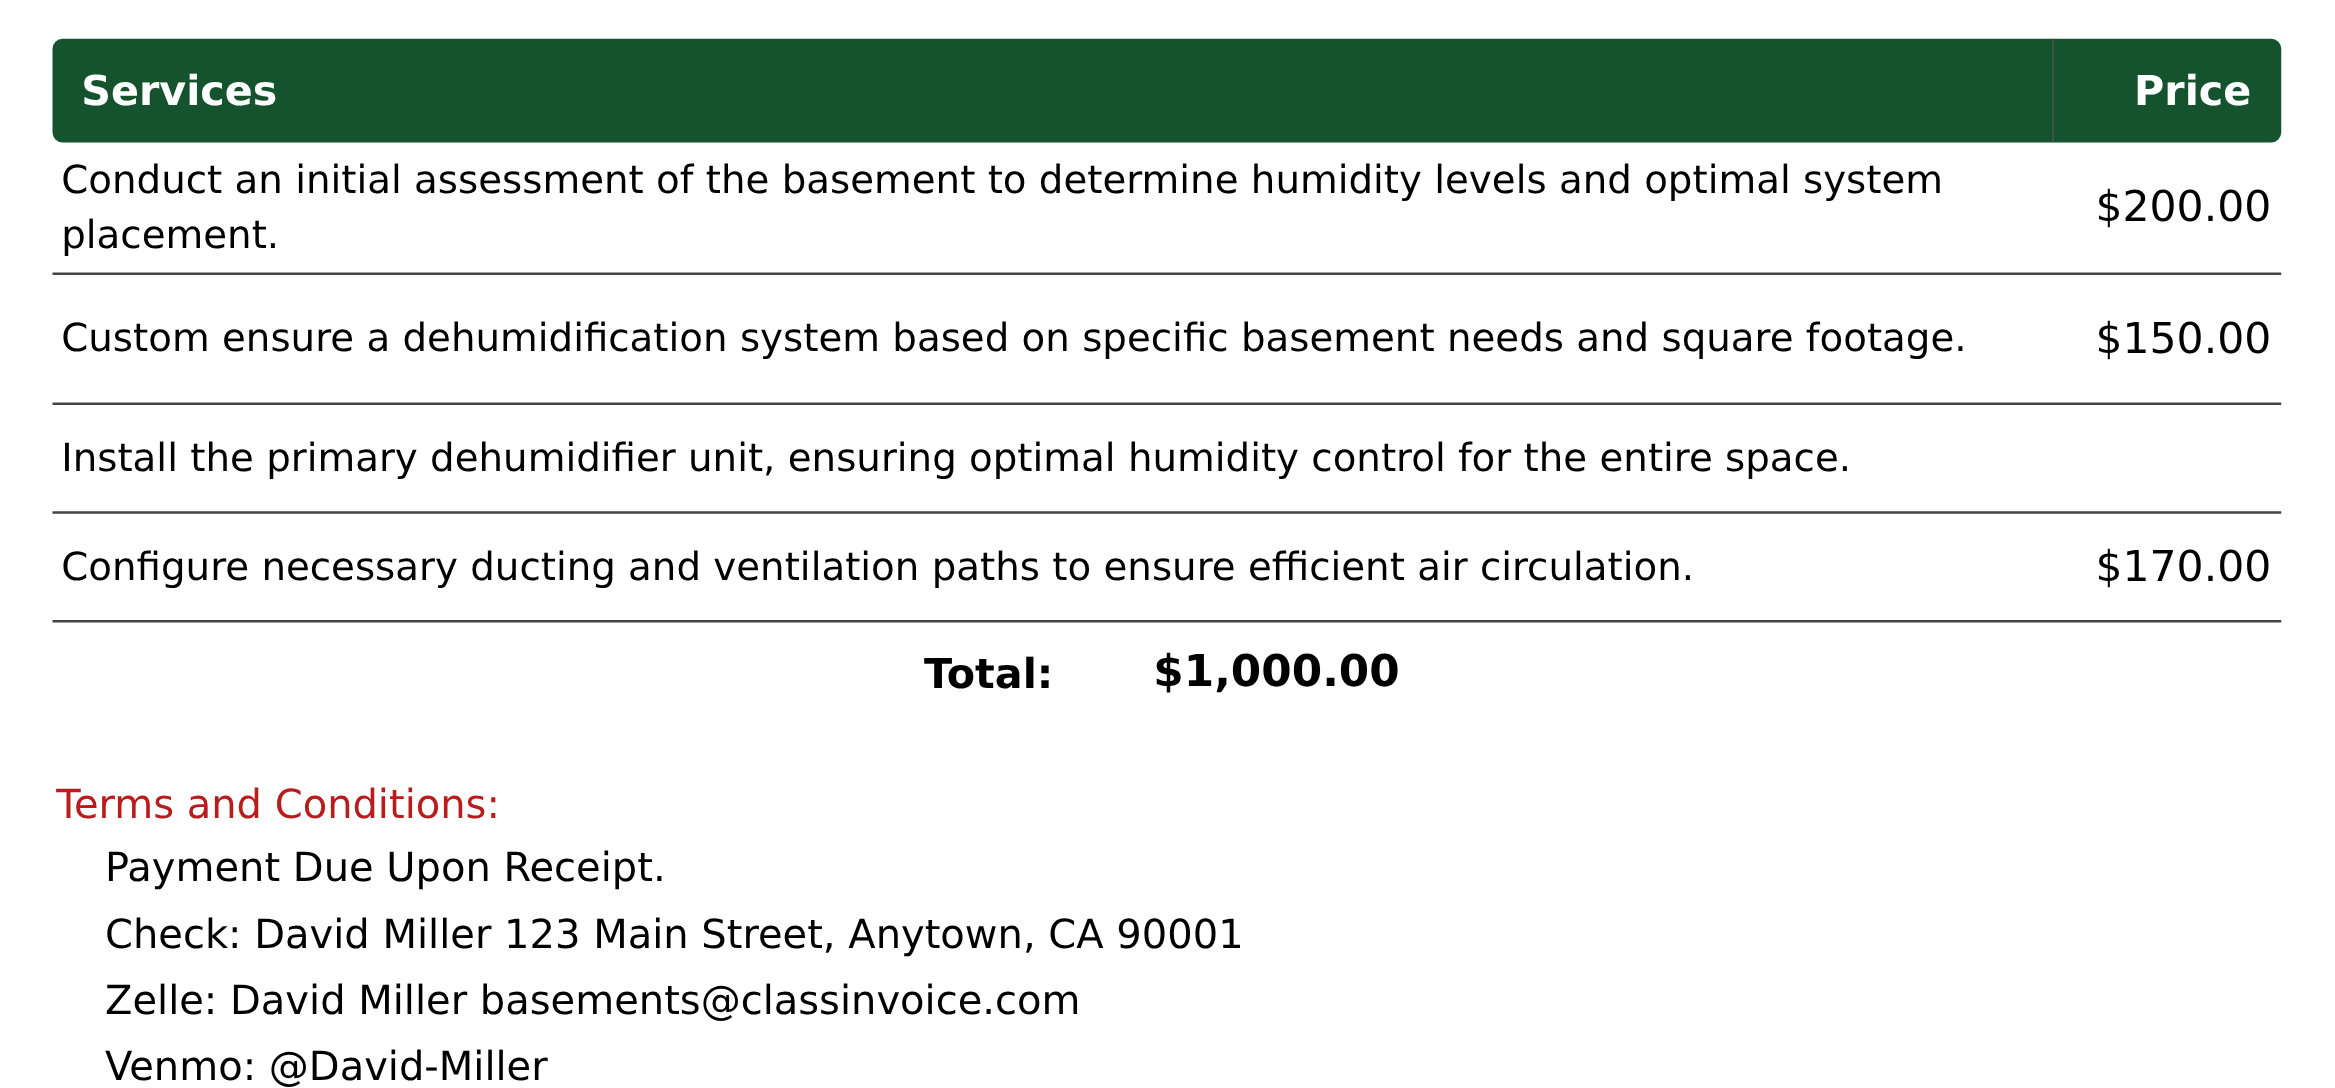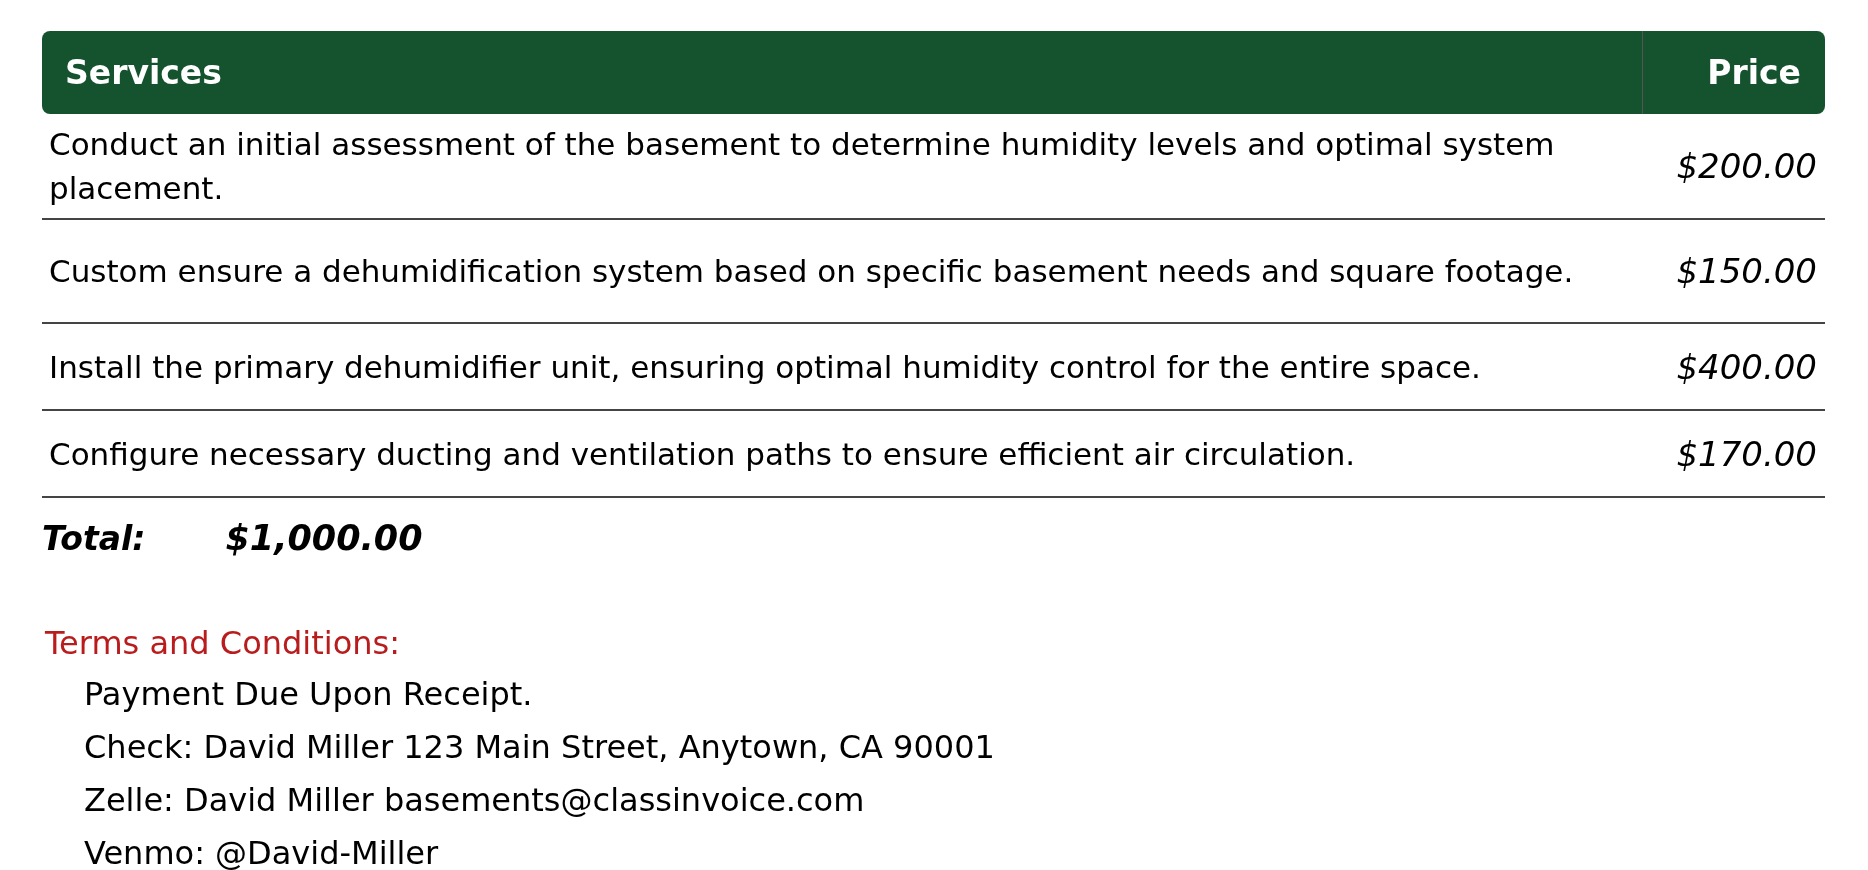--- a/index.html
+++ b/index.html
@@ -16,28 +16,28 @@
     }
     .th-services { flex: 1; display: flex; align-items: center; padding-left: 23px; }
     .th-price {
       width: 158px; display: flex; align-items: center; justify-content: flex-end;
       padding-right: 24px; border-left: 1px solid #555;
     }
     .row {
       display: flex; border-bottom: 2px solid #444; font-size: 31px; line-height: 44px;
     }
     .row .desc { flex: 1; padding: 0 6px 0 7px; display: flex; align-items: center; }
-    .row .price { width: 182px; display: flex; align-items: center; justify-content: flex-end; padding-right: 8px; font-size: 34px; font-style: italic; }
+    .row .price { width: 182px; display: flex; align-items: center; justify-content: flex-end; padding-right: 8px; font-size: 34px; }
     .r0 { height: 104px; }
     .r1 { height: 102px; }
     .r2 { height: 85px; align-items: center; }
     .r3 { height: 85px; }
     .total {
-      display: flex; justify-content: flex-start; align-items: center; height: 80px;
-      font-weight: bold; font-size: 33px; font-style: italic;
+      display: flex; justify-content: center; align-items: center; height: 80px;
+      font-weight: bold; font-size: 33px;
     }
     .total .lbl { margin-right: 80px; }
     .total .val { padding-right: 8px; font-size: 35px; }
     .terms { position: absolute; left: 45px; top: 618px; }
     .terms .title { color: #b91c1c; font-size: 32px; height: 50px; line-height: 50px; }
     .terms .line { font-size: 32px; height: 53px; line-height: 53px; white-space: nowrap; margin-left: 39px; }
   </style>
 </head>
 <body>
 
@@ -49,21 +49,20 @@
   <div class="row r0">
     <div class="desc">Conduct an initial assessment of the basement to determine humidity levels and optimal system placement.</div>
     <div class="price">$200.00</div>
   </div>
   <div class="row r1">
     <div class="desc">Custom ensure a dehumidification system based on specific basement needs and square footage.</div>
     <div class="price">$150.00</div>
   </div>
   <div class="row r2">
     <div class="desc">Install the primary dehumidifier unit, ensuring optimal humidity control for the entire space.</div>
-    <div class="price">$400.00</div>
   </div>
   <div class="row r3">
     <div class="desc">Configure necessary ducting and ventilation paths to ensure efficient air circulation.</div>
     <div class="price">$170.00</div>
   </div>
   <div class="total">
     <span class="lbl">Total:</span>
     <span class="val">$1,000.00</span>
   </div>
 </div>

